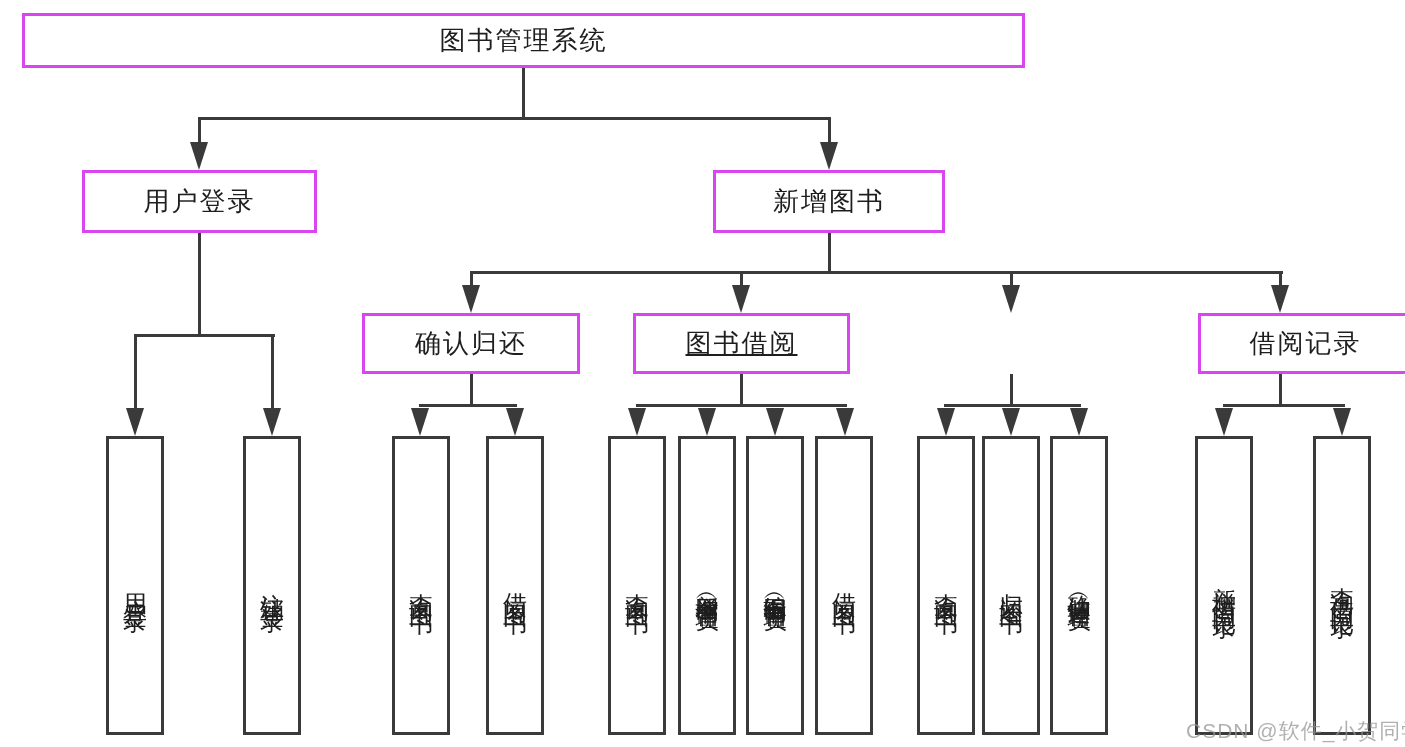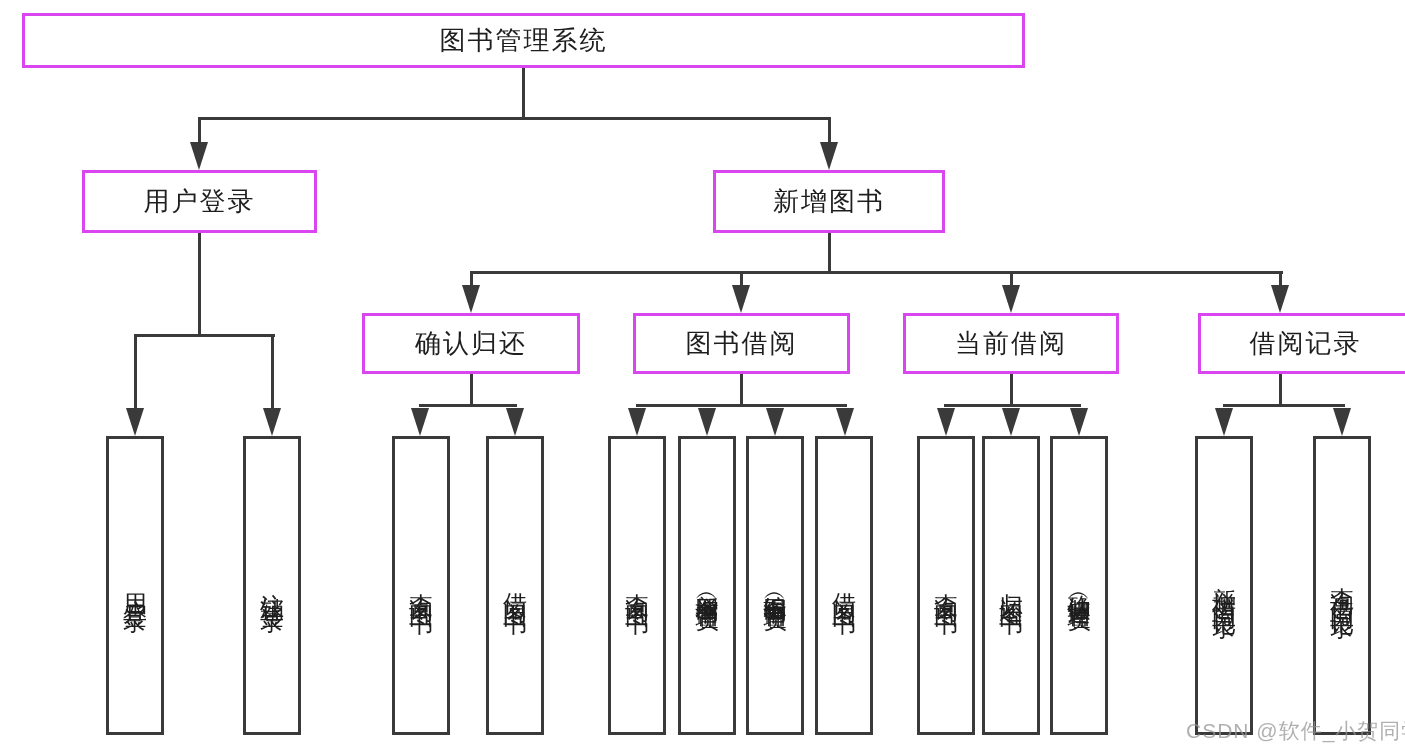--- a/index.html
+++ b/index.html
@@ -134,25 +134,22 @@
   <div class="node" style="left:82px;top:170px;width:235px;height:63px;">
     <span class="lbl">用户登录</span>
   </div>
   <div class="node" style="left:713px;top:170px;width:232px;height:63px;">
     <span class="lbl">新增图书</span>
   </div>
 
   <div class="node" style="left:362px;top:313px;width:218px;height:61px;">
     <span class="lbl">确认归还</span>
   </div>
-  <div class="node" style="left:633px;top:313px;width:217px;height:61px;">
+  <div class="node" style="left:633px;top:313px;width:217px;height:61px;text-decoration:underline;">
     <span class="lbl">图书借阅</span>
-  </div>
-  <div class="node" style="left:903px;top:313px;width:216px;height:61px;">
-    <span class="lbl">当前借阅</span>
   </div>
   <div class="node" style="left:1198px;top:313px;width:215px;height:61px;">
     <span class="lbl">借阅记录</span>
   </div>
 
   <div class="leaf" style="left:106px;">
     <span class="vlbl">用户登录</span>
   </div>
   <div class="leaf" style="left:243px;">
     <span class="vlbl">注销登录</span>

